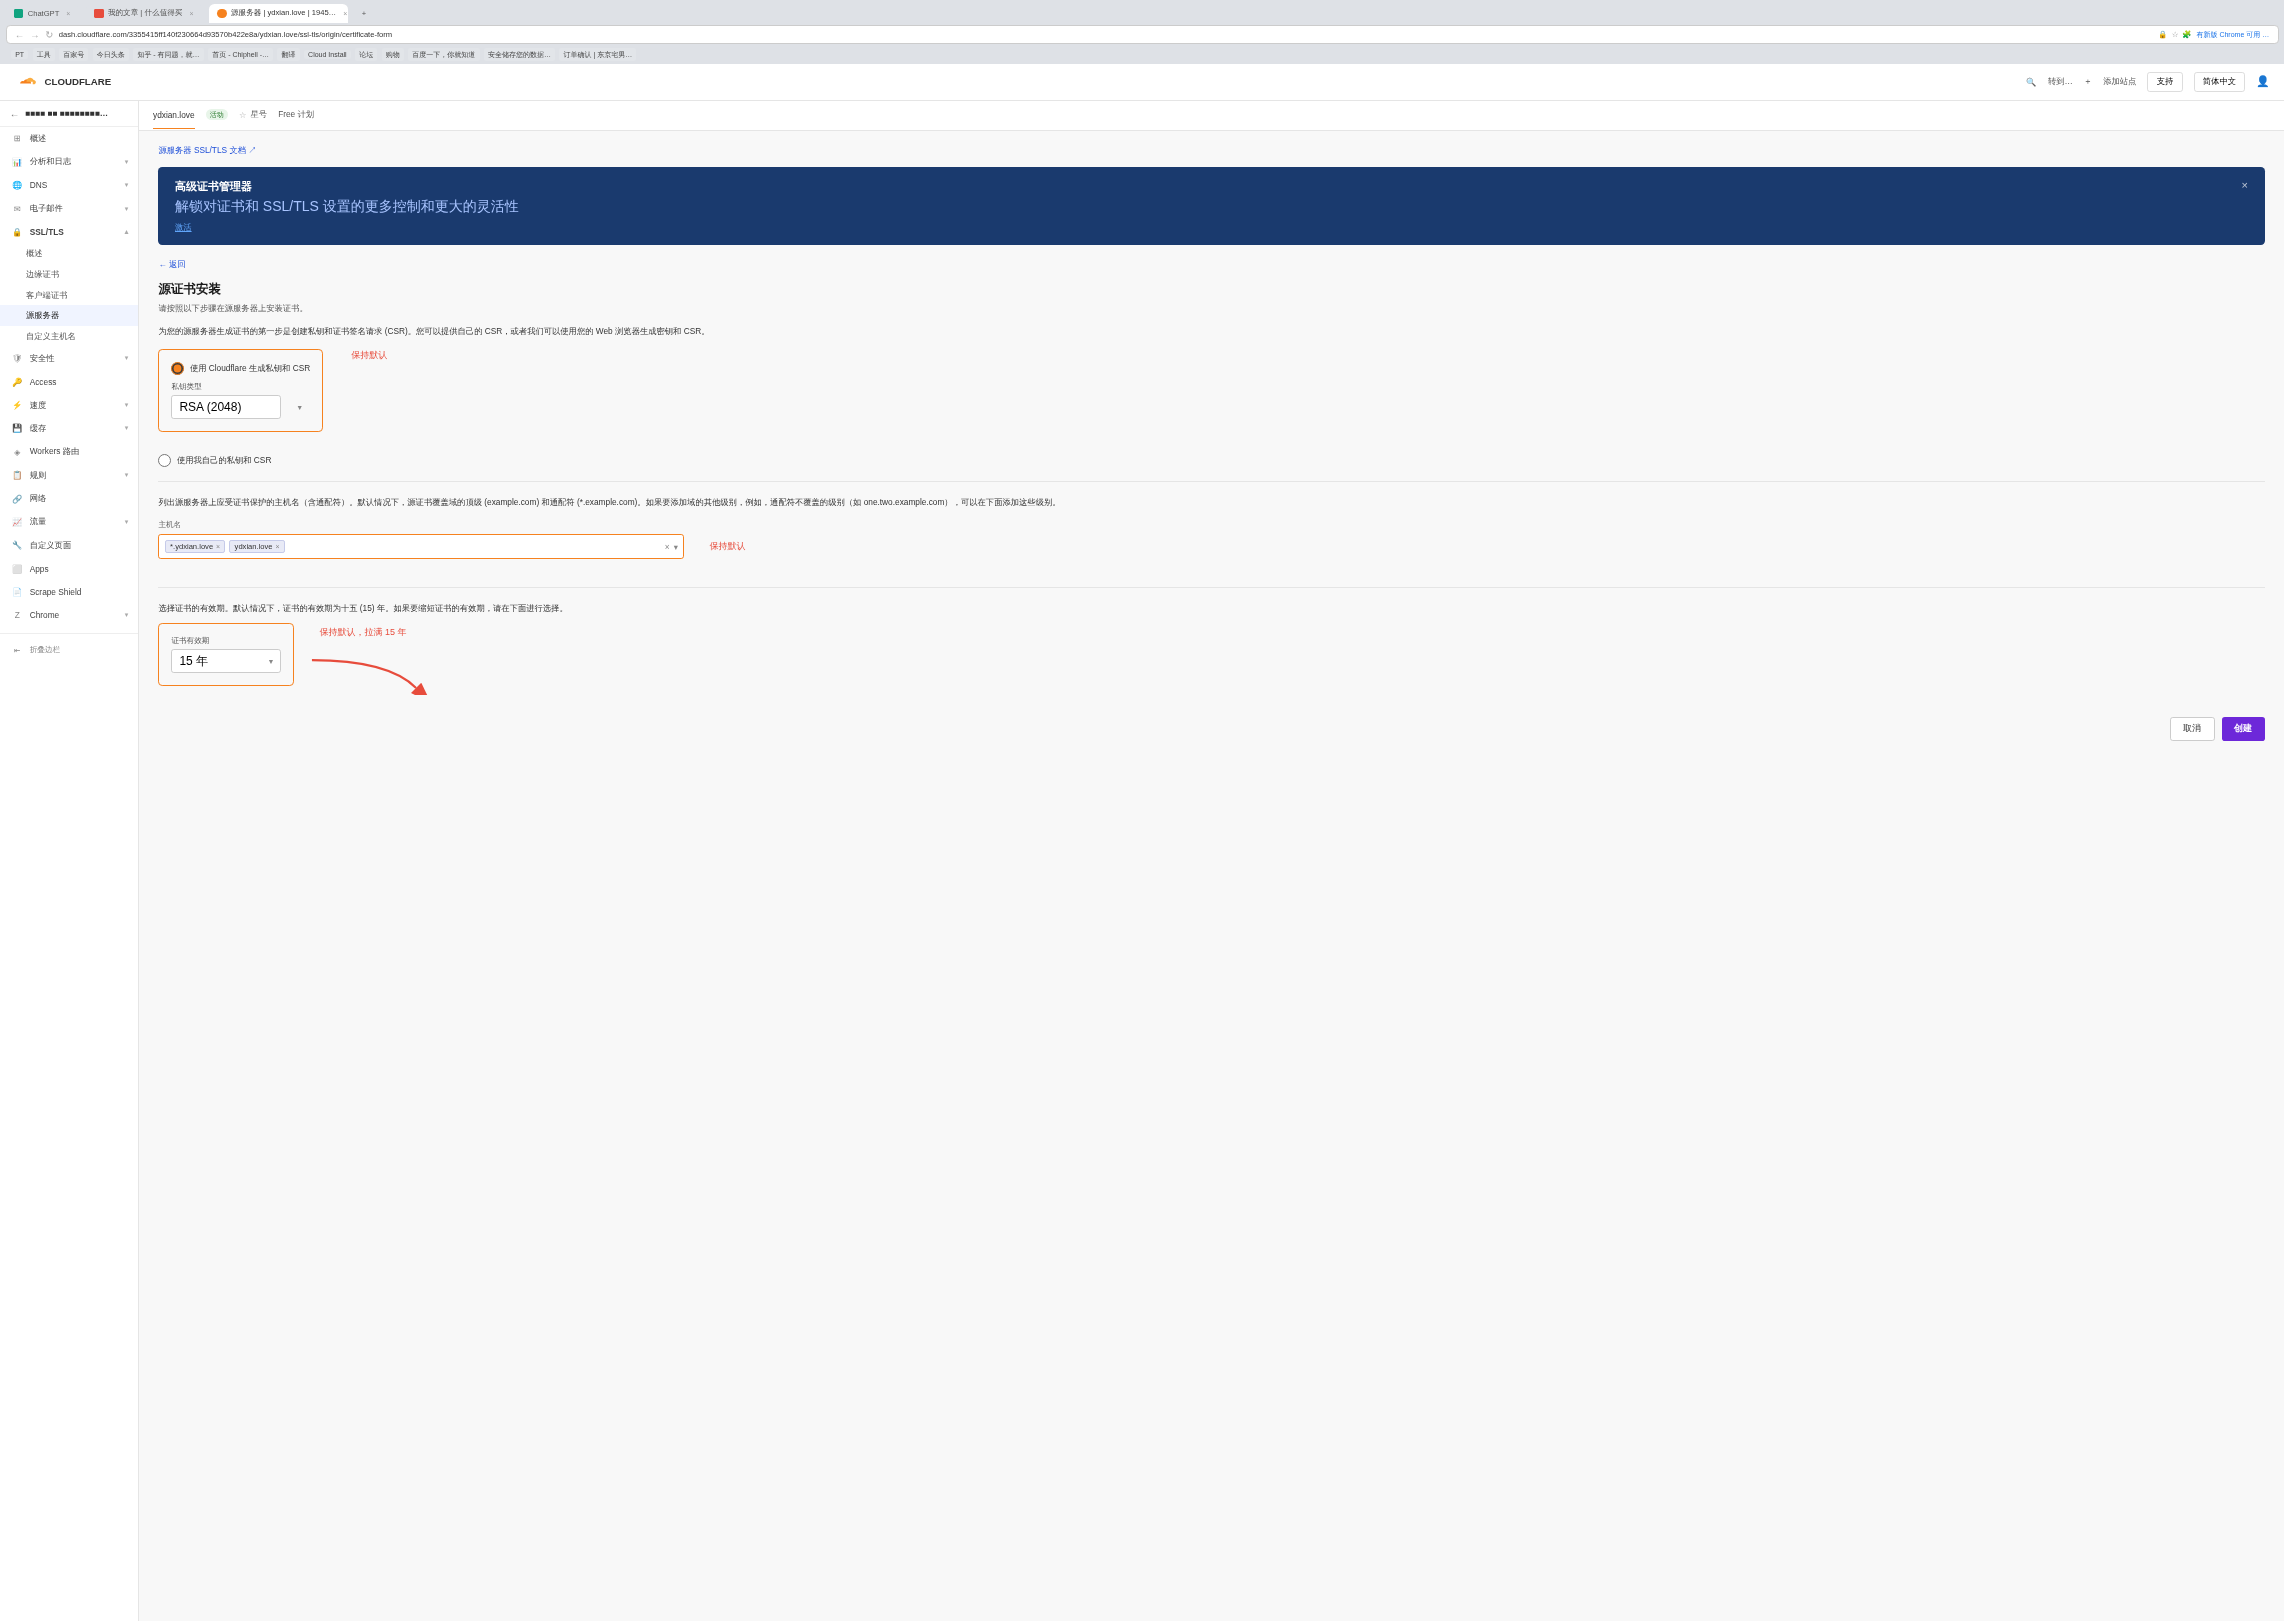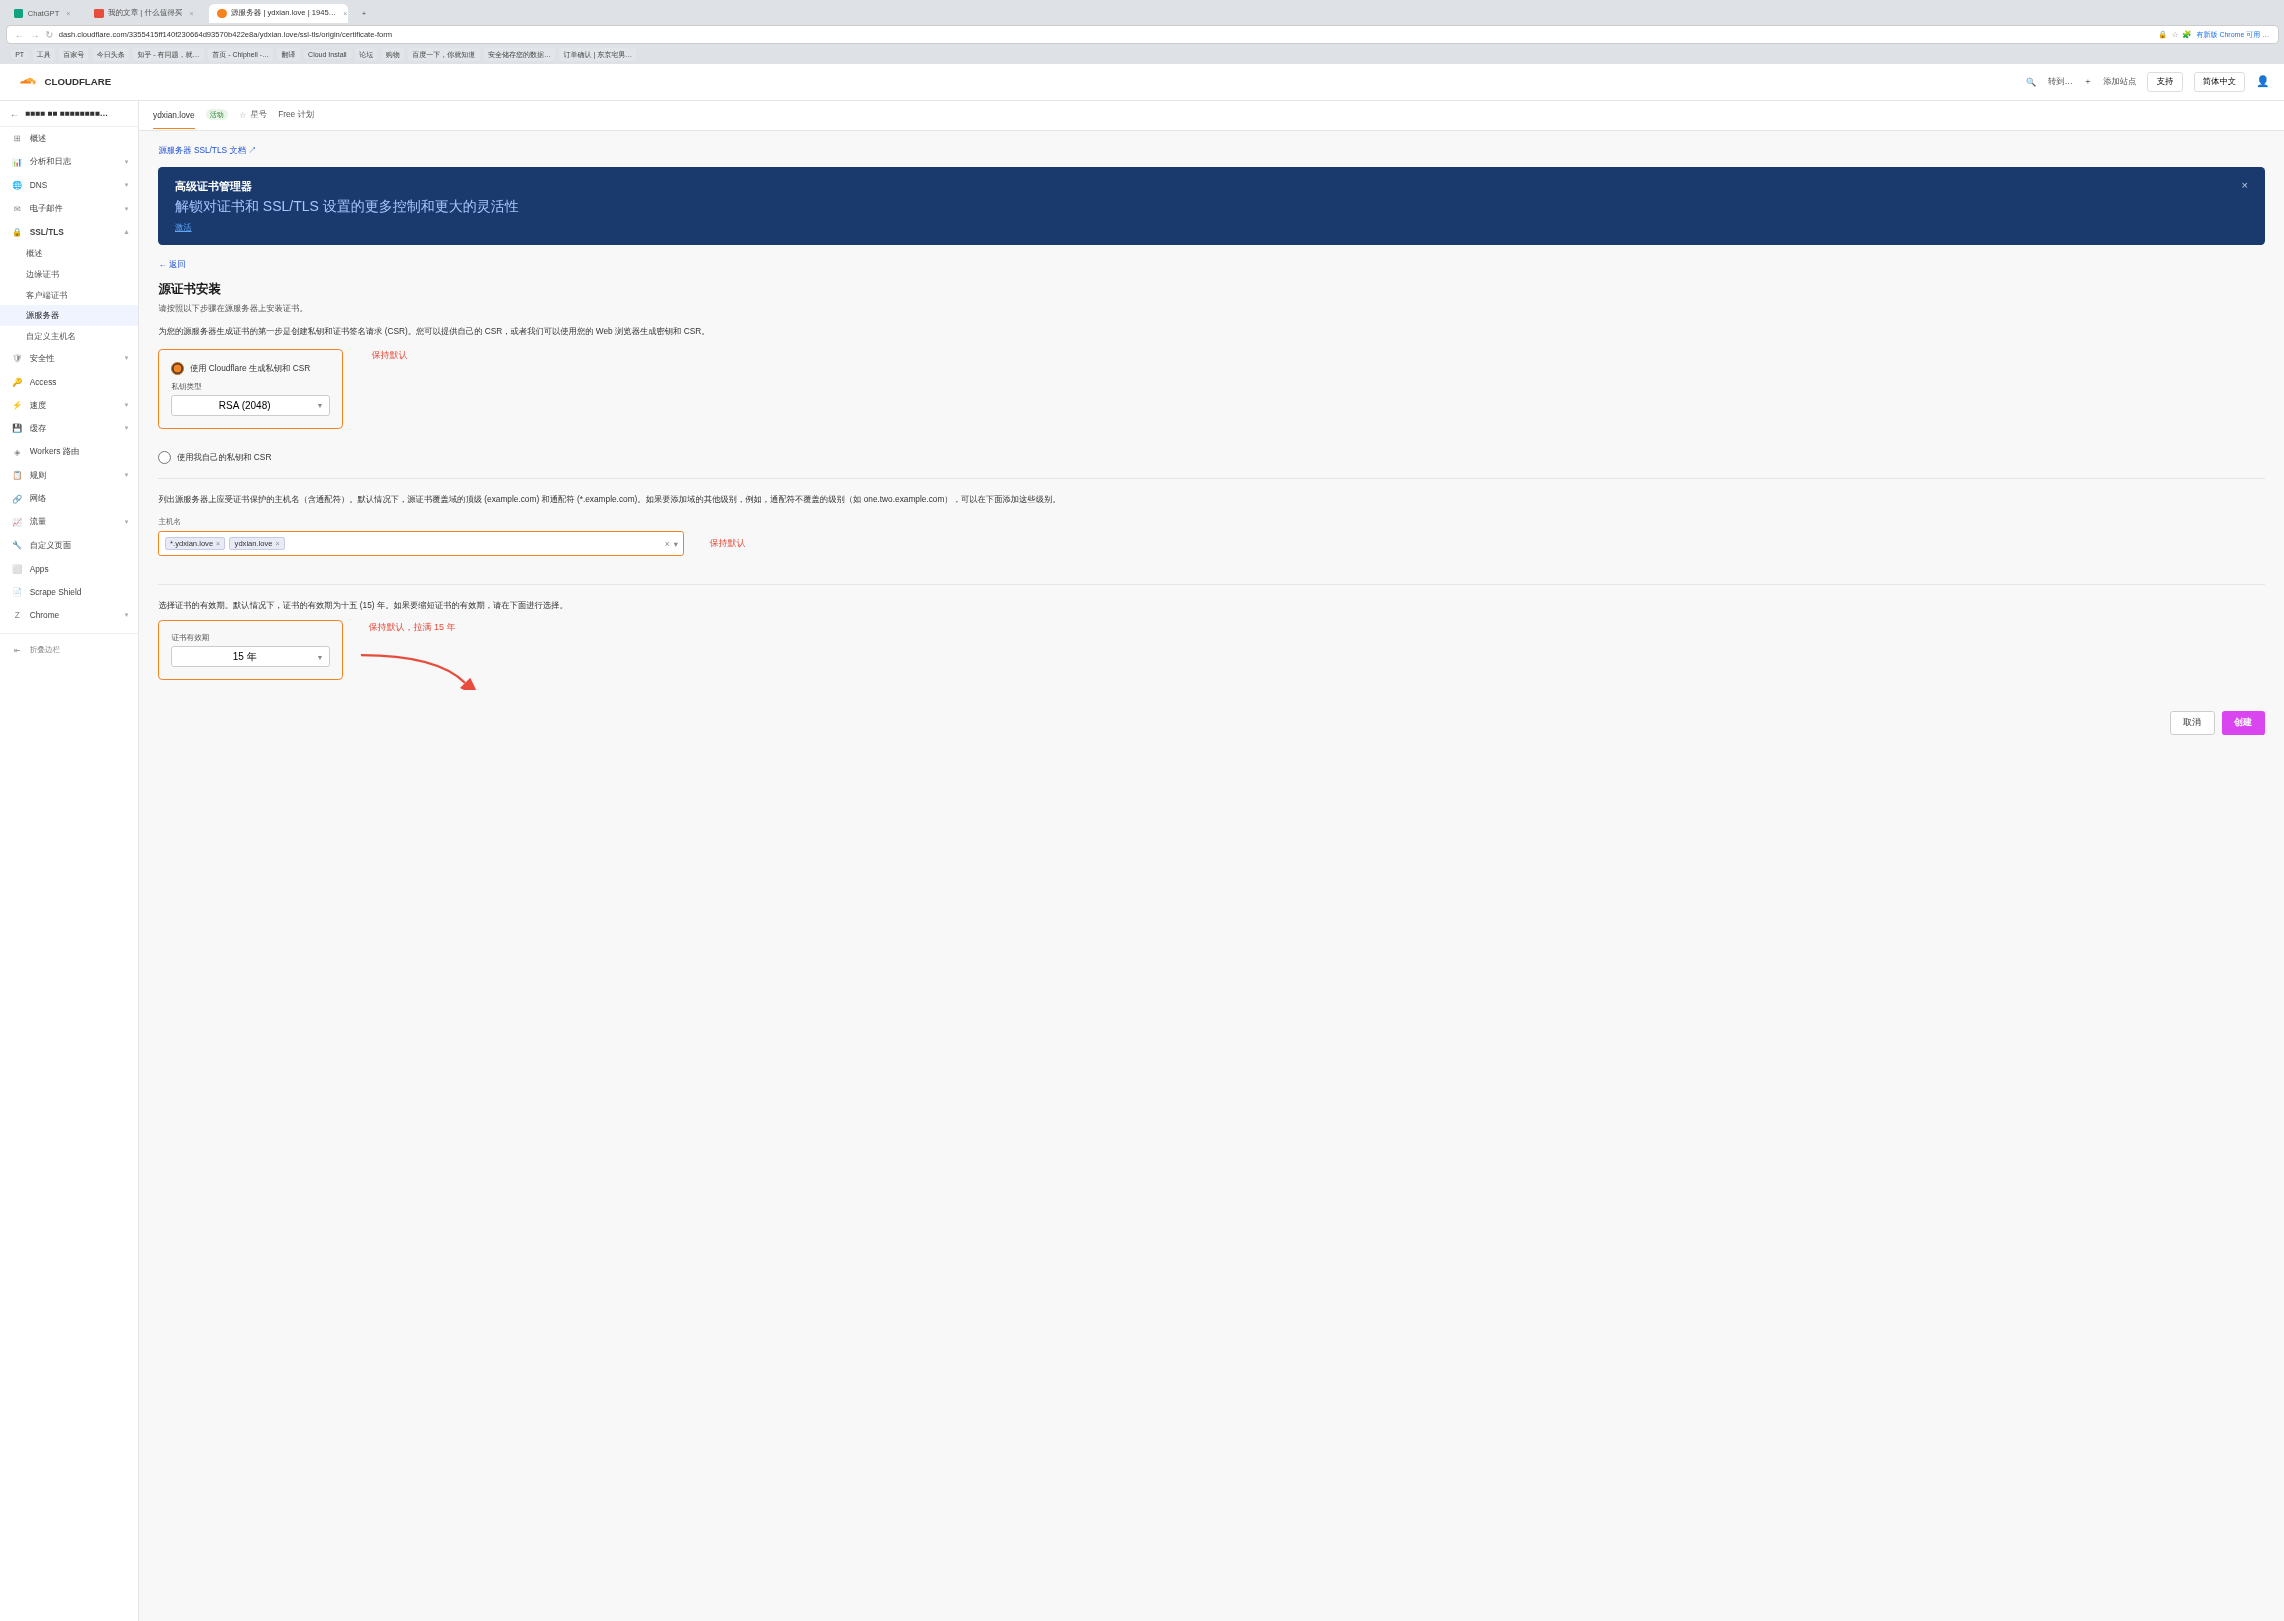--- a/index.html
+++ b/index.html
@@ -76,21 +76,21 @@
     .page-subtitle { font-size: 8.3px; color: #555; margin-bottom: 11px; }
     .section-desc { font-size: 8.3px; color: #333; line-height: 1.6; margin-bottom: 11px; }
 
     
     .option-card { border: 1.4px solid #f6821f; border-radius: 4.2px; padding: 12px; margin-bottom: 11px; max-width: 222px; }
     .radio-row { display: flex; align-items: center; gap: 5.5px; margin-bottom: 7px; }
     .radio-row input[type=radio] { accent-color: #f6821f; }
     .radio-label { font-size: 8.3px; font-weight: 500; }
     .field-label { font-size: 7.6px; color: #555; margin-bottom: 2.8px; }
     .select-wrap { position: relative; }
-    .select-wrap select { width: 159px; padding: 4.2px 19.4px 4.2px 7px; border: 0.7px solid #ccc; border-radius: 2.8px; font-size: 10px; appearance: none; background: #fff; cursor: pointer; text-align: center; }
+    .select-wrap select { width: 110px; padding: 4.2px 19.4px 4.2px 7px; border: 0.7px solid #ccc; border-radius: 2.8px; font-size: 12px; appearance: none; background: #fff; cursor: pointer; }
     .select-wrap::after { content: '▼'; position: absolute; right: 7px; top: 50%; transform: translateY(-50%); font-size: 7px; color: #888; pointer-events: none; }
 
     .radio-option-row { display: flex; align-items: center; gap: 5.5px; font-size: 8.3px; color: #333; margin-bottom: 11px; }
 
     
     .annotation { color: #e74c3c; font-size: 9px; font-weight: 500; margin-left: 14px; }
 
     
     .field-section { margin-bottom: 14px; }
     .field-section-label { font-size: 7.6px; color: #666; margin-bottom: 4.2px; }
@@ -100,21 +100,21 @@
     .hostname-input-actions { margin-left: auto; display: flex; align-items: center; gap: 4.2px; }
     .hostname-clear { color: #888; font-size: 8.3px; cursor: pointer; }
     .hostname-expand { color: #888; font-size: 8.3px; cursor: pointer; }
 
     
     .validity-desc { font-size: 8.3px; color: #333; line-height: 1.6; margin-bottom: 8.3px; }
 
     
     .bottom-actions { display: flex; justify-content: flex-end; gap: 7px; padding: 8.3px 0; margin-top: 5.5px; }
     .btn-cancel { padding: 4.8px 12.5px; border: 0.7px solid #ccc; border-radius: 2.8px; background: #fff; font-size: 9px; cursor: pointer; color: #333; }
-    .btn-create { padding: 4.8px 12.5px; border: none; border-radius: 2.8px; background: #d946ef; font-size: 9px; cursor: pointer; color: #fff; font-weight: 600; }
+    .btn-create { padding: 4.8px 12.5px; border: none; border-radius: 2.8px; background: #6d28d9; font-size: 9px; cursor: pointer; color: #fff; font-weight: 600; }
 
     
     .divider { border: none; border-top: 0.7px solid #e5e5e5; margin: 14px 0; }
   </style>
 </head>
 <body>
 
 <div class="browser-chrome">
   <div class="browser-tabs">
     <div class="browser-tab tab-chatgpt">

